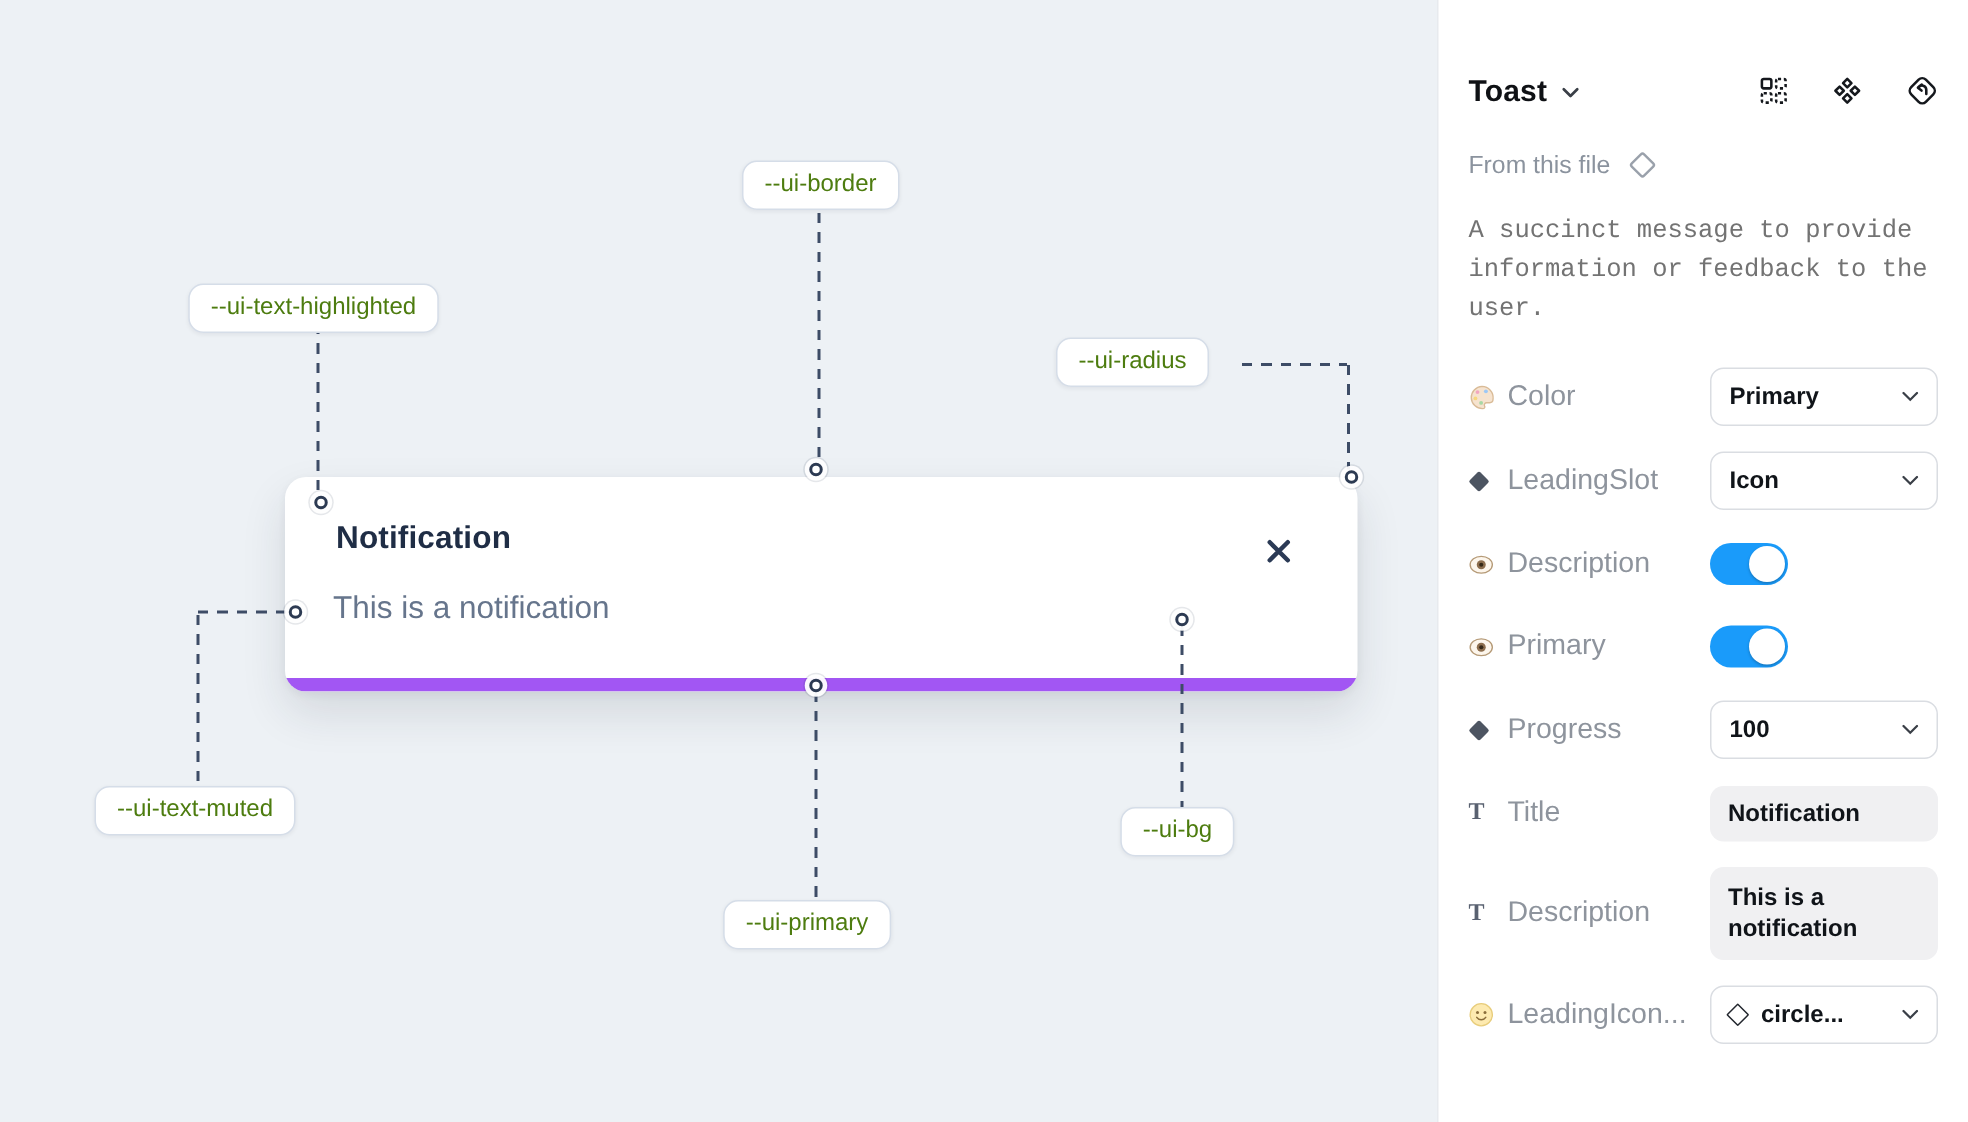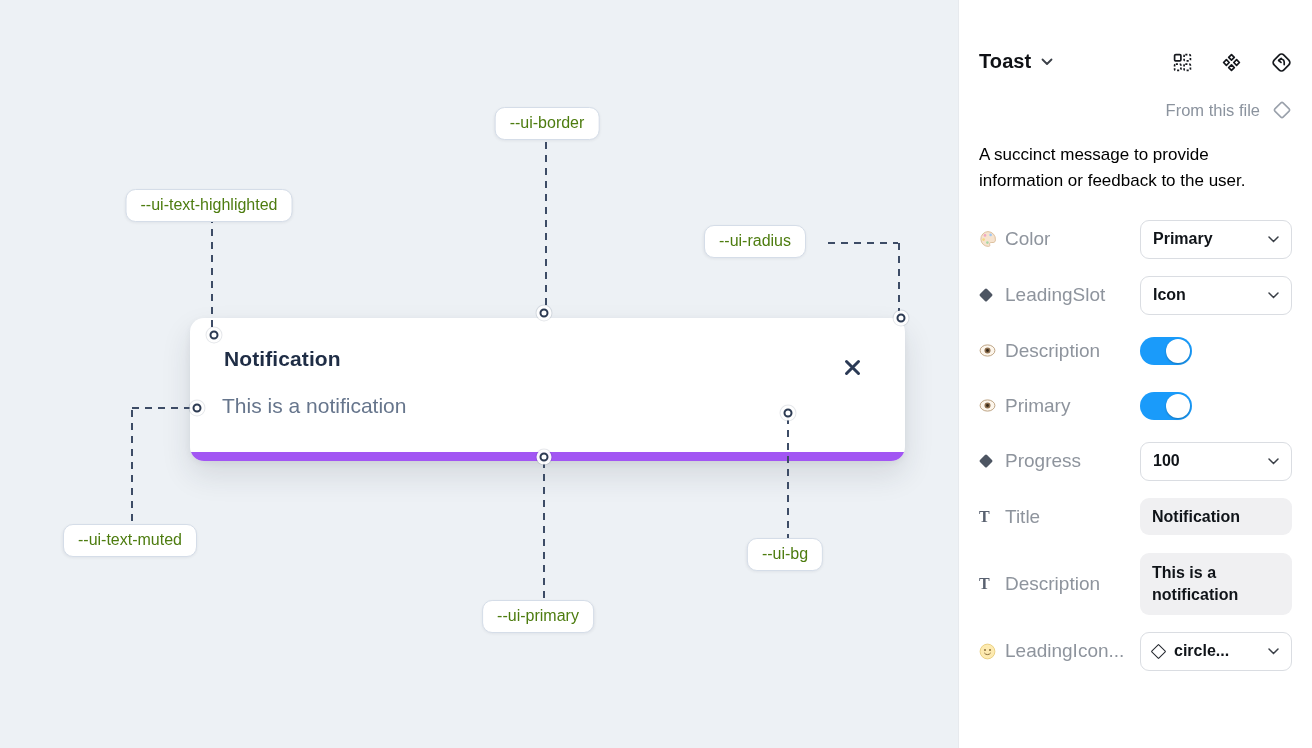--- a/index.html
+++ b/index.html
@@ -57,29 +57,29 @@
   .p-radius    { left: 755px; top: 225px; }
   .p-muted     { left: 130px; top: 524px; }
   .p-primary   { left: 538px; top: 600px; text-align: right; }
   .p-bg        { left: 785px; top: 538px; }
 
   
   .panel {
     width: 354px; height: 748px; background: #fff; border-left: 1px solid #e7eaee;
     padding: 50px 20px 20px 20px; color: #0f1115;
   }
-  .panel-header { display: flex; align-items: flex-end; gap: 31px; }
+  .panel-header { display: flex; align-items: flex-start; gap: 31px; }
   .panel-title-wrap { display: flex; align-items: center; gap: 10px; cursor: pointer; }
   .panel-title { font-size: 20px; font-weight: 700; letter-spacing: 0.1px; }
   .header-icons { margin-left: auto; display: flex; align-items: center; gap: 30px; }
   .icon-btn { background: none; border: none; padding: 0; cursor: pointer; display: flex; }
 
-  .from-file { display: flex; align-items: center; gap: 12px; margin-top: 27px; font-size: 16.5px; color: #8b939e; justify-content: flex-end; }
-
-  .panel-desc { margin-top: 22px; font-size: 17px; line-height: 1.52; color: #000000; max-width: 318px; }
+  .from-file { display: flex; align-items: center; gap: 12px; margin-top: 27px; font-size: 16.5px; color: #8b939e; }
+
+  .panel-desc { margin-top: 22px; font-size: 17px; line-height: 1.52; color: #737373; max-width: 318px; font-family: Liberation Mono, monospace; }
 
   .props { margin-top: 26px; }
   .prop-row { display: flex; align-items: center; min-height: 38px; margin-bottom: 17px; }
   .prop-row.tall { align-items: center; }
   .prop-icon { width: 26px; display: inline-flex; align-items: center; flex: none; }
   .prop-label { font-size: 19px; color: #8e949d; flex: 1 1 auto; overflow: hidden; white-space: nowrap; text-overflow: ellipsis; padding-right: 6px; }
   .t-glyph { font-family: "Liberation Serif", serif; font-weight: 700; font-size: 16px; color: #596170; }
   .diamond-solid { width: 10px; height: 10px; background: #4d5562; border-radius: 1.5px; transform: rotate(45deg); margin-left: 2px; }
 
   .control { flex: none; width: 152px; }

